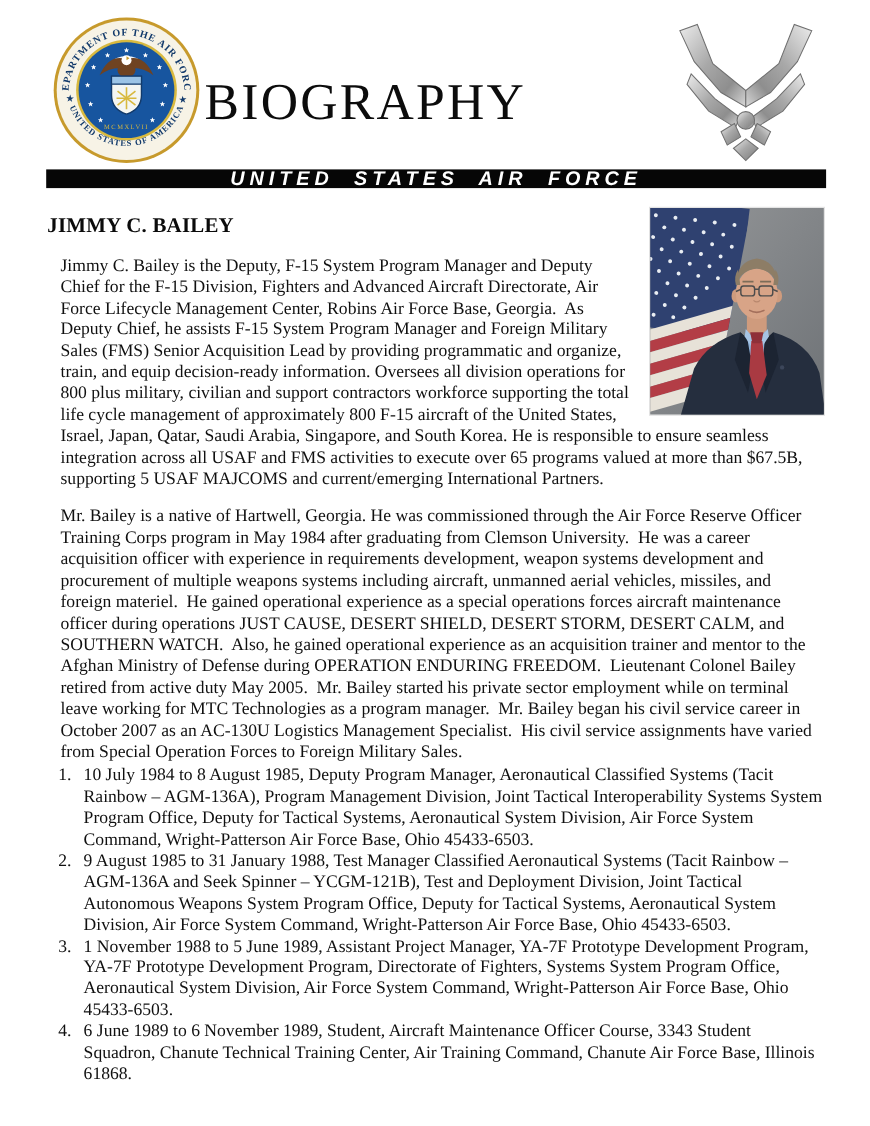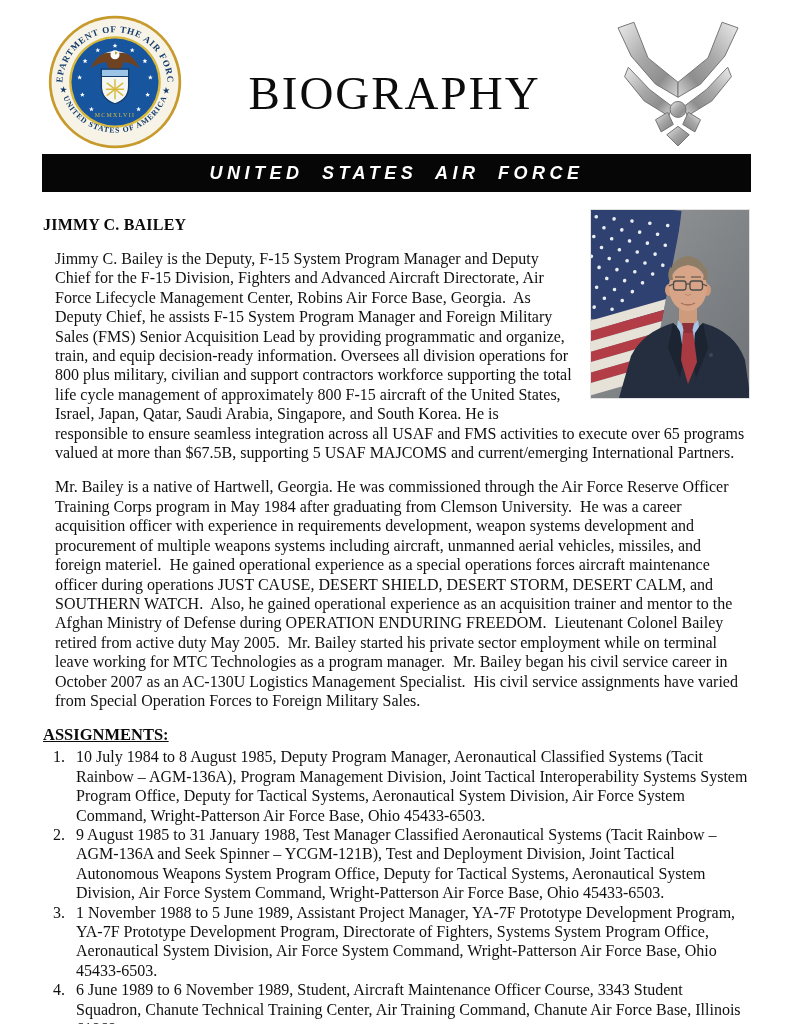--- a/index.html
+++ b/index.html
@@ -9,44 +9,44 @@
     font-family: "Liberation Serif", serif; color: #101010; overflow: hidden;
     position: relative;
   }
   
   .masthead {
     display: flex; align-items: flex-start; justify-content: space-between;
     padding: 14px 38px 0 44px; height: 153px;
   }
   .seal-wrap { flex: 0 0 auto; width: 142px; height: 136px; }
   .title {
-    flex: 1 1 auto; text-align: center; font-weight: normal;
+    flex: 1 1 auto; text-align: left; font-weight: normal;
     font-size: 47px; letter-spacing: 2px; margin: 52px 0 0 0;
     font-family: "Liberation Serif", serif; color: #0c0c0c;
   }
   .wings-wrap { flex: 0 0 auto; width: 150px; height: 132px; margin-top: 6px; }
   
   .banner {
-    margin: 1px 40px 0 42px; height: 38px; background: #060606;
+    margin: 1px 40px 0 42px; height: 17px; background: #060606;
     display: flex; align-items: center; justify-content: center;
   }
   .banner span {
     color: #ffffff; font-family: "Liberation Sans", sans-serif;
     font-weight: bold; font-style: italic; font-size: 18px;
     letter-spacing: 4.5px; word-spacing: 9px; white-space: nowrap;
   }
   
   .content { padding: 0 42px 0 43px; }
   .photo-figure {
     float: right; width: 158px; height: 188px; margin: -6px 0 10px 16px;
     padding: 0; background: #f4f4f4; box-shadow: 0 0 0 1px #e2e2e2;
   }
   .photo-figure svg { display: block; }
   h2.person-name {
-    font-size: 16px; letter-spacing: 0.2px; margin: 24px 0 0 0; color: #0b0b0b;
+    font-size: 19px; letter-spacing: 0.2px; margin: 24px 0 0 0; color: #0b0b0b;
   }
   p.bio-par {
     font-size: 16px; line-height: 19.4px; margin: 15px 0 0 12px;
     white-space: pre-wrap; color: #101010;
   }
   .assignments h3 {
     font-size: 16.5px; margin: 15px 0 0 0; text-decoration: underline; color: #0b0b0b;
   }
   ol.assignments-list {
     margin: 2px 0 0 0; padding: 0 0 0 26px;
@@ -254,21 +254,20 @@
           </g>
         </svg>
       </figure>
 
       <h2 class="person-name">JIMMY C. BAILEY</h2>
       <p class="bio-par">Jimmy C. Bailey is the Deputy, F-15 System Program Manager and Deputy Chief for the F-15 Division, Fighters and Advanced Aircraft Directorate, Air Force Lifecycle Management Center, Robins Air Force Base, Georgia.  As Deputy Chief, he assists F-15 System Program Manager and Foreign Military Sales (FMS) Senior Acquisition Lead by providing programmatic and organize, train, and equip decision-ready information. Oversees all division operations for 800 plus military, civilian and support contractors workforce supporting the total life cycle management of approximately 800 F-15 aircraft of the United States, Israel, Japan, Qatar, Saudi Arabia, Singapore, and South Korea. He is responsible to ensure seamless integration across all USAF and FMS activities to execute over 65 programs valued at more than $67.5B, supporting 5 USAF MAJCOMS and current/emerging International Partners.</p>
       <p class="bio-par">Mr. Bailey is a native of Hartwell, Georgia. He was commissioned through the Air Force Reserve Officer Training Corps program in May 1984 after graduating from Clemson University.  He was a career acquisition officer with experience in requirements development, weapon systems development and procurement of multiple weapons systems including aircraft, unmanned aerial vehicles, missiles, and foreign materiel.  He gained operational experience as a special operations forces aircraft maintenance officer during operations JUST CAUSE, DESERT SHIELD, DESERT STORM, DESERT CALM, and SOUTHERN WATCH.  Also, he gained operational experience as an acquisition trainer and mentor to the Afghan Ministry of Defense during OPERATION ENDURING FREEDOM.  Lieutenant Colonel Bailey retired from active duty May 2005.  Mr. Bailey started his private sector employment while on terminal leave working for MTC Technologies as a program manager.  Mr. Bailey began his civil service career in October 2007 as an AC-130U Logistics Management Specialist.  His civil service assignments have varied from Special Operation Forces to Foreign Military Sales.</p>
     </section>
 
     <section class="assignments">
-      <h3>ASSIGNMENTS:</h3>
       <ol class="assignments-list">
           <li>10 July 1984 to 8 August 1985, Deputy Program Manager, Aeronautical Classified Systems (Tacit Rainbow – AGM-136A), Program Management Division, Joint Tactical Interoperability Systems System Program Office, Deputy for Tactical Systems, Aeronautical System Division, Air Force System Command, Wright-Patterson Air Force Base, Ohio 45433-6503.</li>
           <li>9 August 1985 to 31 January 1988, Test Manager Classified Aeronautical Systems (Tacit Rainbow – AGM-136A and Seek Spinner – YCGM-121B), Test and Deployment Division, Joint Tactical Autonomous Weapons System Program Office, Deputy for Tactical Systems, Aeronautical System Division, Air Force System Command, Wright-Patterson Air Force Base, Ohio 45433-6503.</li>
           <li>1 November 1988 to 5 June 1989, Assistant Project Manager, YA-7F Prototype Development Program, YA-7F Prototype Development Program, Directorate of Fighters, Systems System Program Office, Aeronautical System Division, Air Force System Command, Wright-Patterson Air Force Base, Ohio 45433-6503.</li>
           <li>6 June 1989 to 6 November 1989, Student, Aircraft Maintenance Officer Course, 3343 Student Squadron, Chanute Technical Training Center, Air Training Command, Chanute Air Force Base, Illinois 61868.</li>
         </ol>
     </section>
 
   </div>
 </div>

